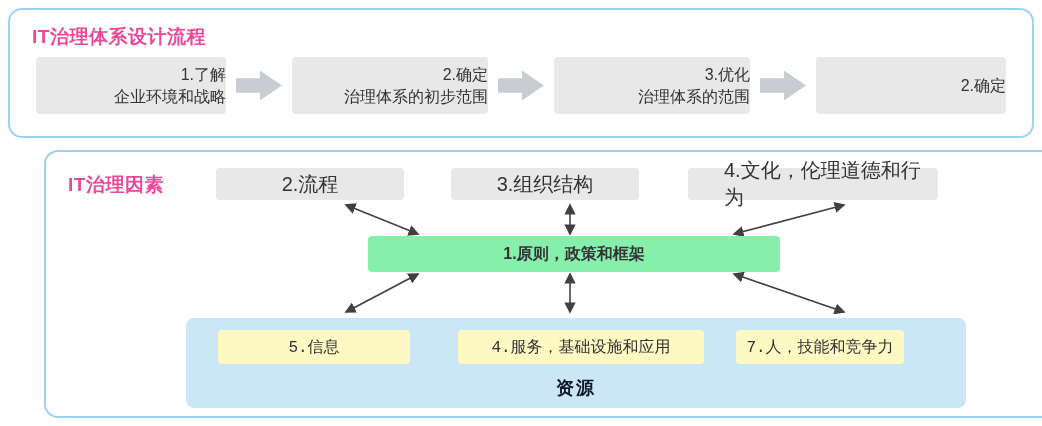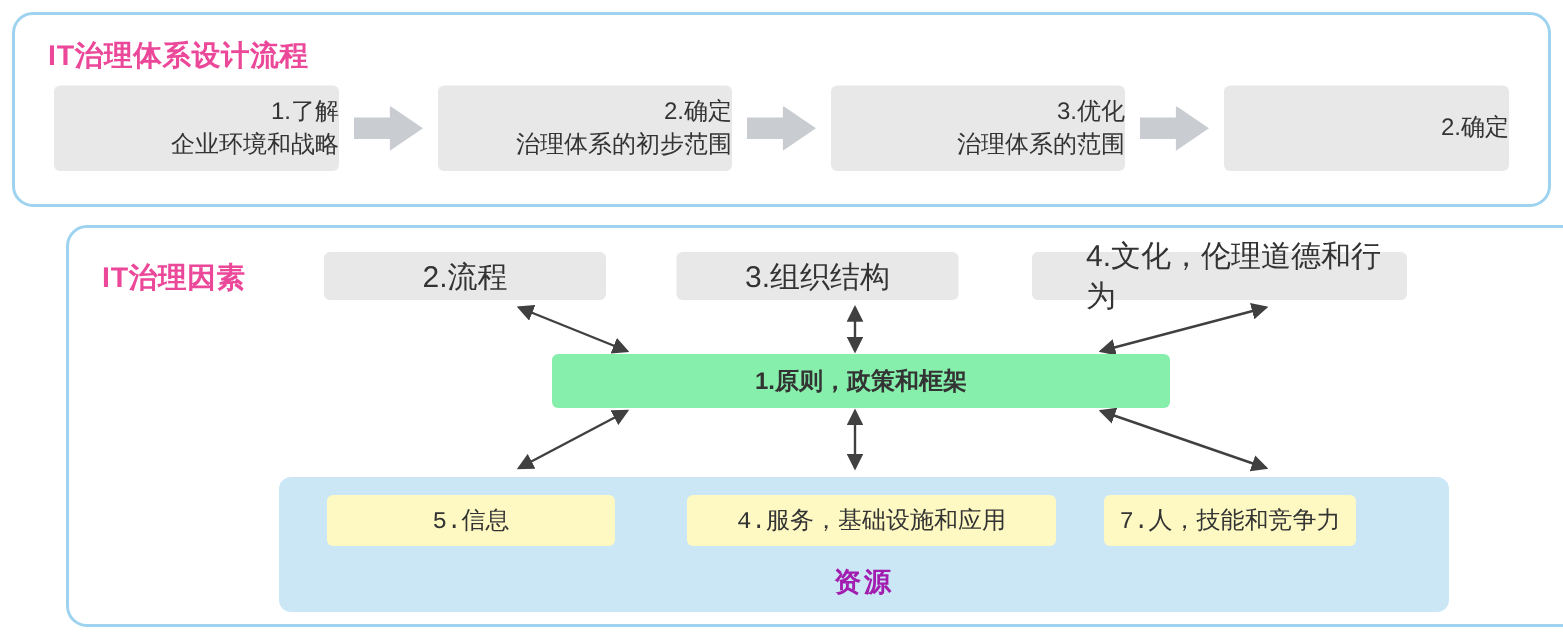--- a/index.html
+++ b/index.html
@@ -109,21 +109,21 @@
     font-size:16px;
     font-family:Liberation Mono, monospace;
   }
   #resource-box-info    { left:32px;  width:192px; }
   #resource-box-service { left:272px; width:246px; }
   #resource-box-people  { left:550px; width:168px; }
   .resources-label {
     position:absolute;
     left:0; right:0; bottom:8px;
     text-align:center;
-    color:#a21caf;
+    color:#0f172a;
     font-size:18px;
     font-weight:bold;
     letter-spacing:2px;
   }
 
   .connector-layer {
     position:absolute;
     left:0; top:0;
     width:1026px; height:268px;
     pointer-events:none;

